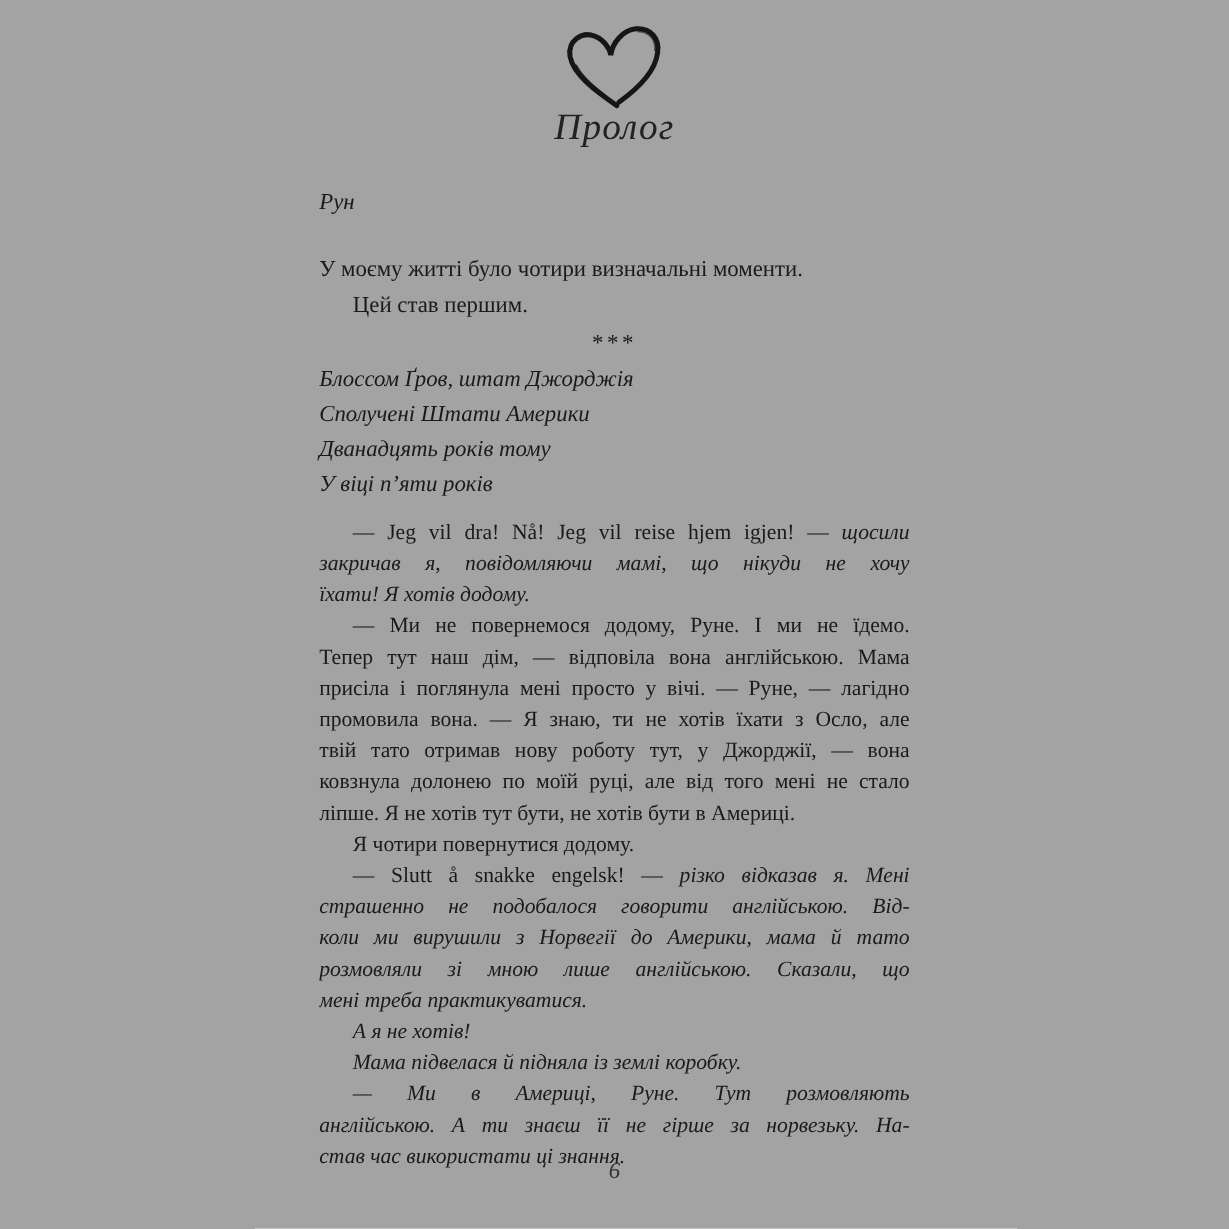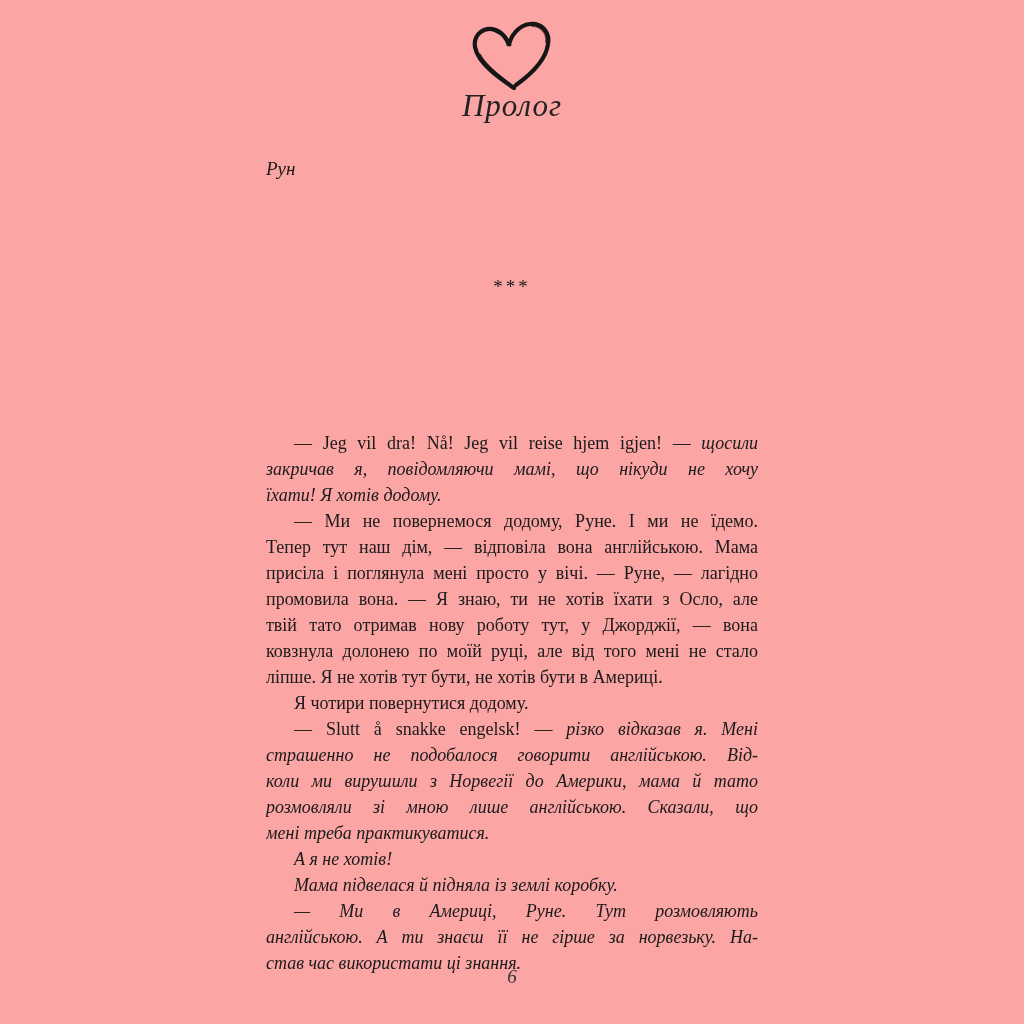--- a/index.html
+++ b/index.html
@@ -1,19 +1,19 @@
 <!DOCTYPE html>
 <html><head>
 <meta charset="utf-8">
 <style>
   html,body{margin:0;padding:0;background:#ffffff;}
   .page{
     position:relative;
     width:1024px;height:1024px;
-    background:#fca5a5;
+    background:#a3a3a3;
     color:#1a1a1a;
     font-family:"Liberation Serif", serif;
     overflow:hidden;
   }
   
   .header{position:absolute;top:20px;left:0;width:1024px;text-align:center;}
   .heart{display:block;margin:0 auto;}
   .chapter-title{
     margin-top:-4px;
     font-style:italic;
@@ -73,23 +73,33 @@
       <path d="M52 68 C 36 57, 16 43, 13 27 C 11 14, 23 6, 33 10 C 41 13, 46 20, 47 26 C 48 16, 57 5, 68 4 C 80 3, 88 12, 86 24 C 84 40, 68 55, 54 65" stroke="#161616" stroke-width="4.2" stroke-linecap="round" fill="none"></path>
       <path d="M50 66 C 40 58, 24 47, 18 35" stroke="#161616" stroke-width="2.4" stroke-linecap="round" fill="none" opacity="0.85"></path>
       <path d="M30 8 C 38 9, 44 15, 46 21" stroke="#161616" stroke-width="2" stroke-linecap="round" fill="none" opacity="0.6"></path>
       <path d="M70 6 C 79 6, 85 13, 84 22" stroke="#161616" stroke-width="2" stroke-linecap="round" fill="none" opacity="0.6"></path>
     </svg>
     <div class="chapter-title">Пролог</div>
   </div>
 
   <div class="dedication">Рун</div>
 
+  <div class="intro">
+      <div class="line last"><span class="rm">У моєму житті було чотири визначальні моменти.</span></div>
+      <div class="line last indent"><span class="rm">Цей став першим.</span></div>
+    </div>
 
   <div class="separator">***</div>
 
+  <div class="verse">
+      <div class="vline">Блоссом Ґров, штат Джорджія</div>
+      <div class="vline">Сполучені Штати Америки</div>
+      <div class="vline">Дванадцять років тому</div>
+      <div class="vline">У віці п’яти років</div>
+    </div>
 
   <div class="body-text">
       <div class="line indent"><span class="rm">— Jeg vil dra! Nå! Jeg vil reise hjem igjen! — </span><span class="it">щосили</span></div>
       <div class="line"><span class="it">закричав я, повідомляючи мамі, що нікуди не хочу</span></div>
       <div class="line last"><span class="it">їхати! Я хотів додому.</span></div>
       <div class="line indent"><span class="rm">— Ми не повернемося додому, Руне. І ми не їдемо.</span></div>
       <div class="line"><span class="rm">Тепер тут наш дім, — відповіла вона англійською. Мама</span></div>
       <div class="line"><span class="rm">присіла і поглянула мені просто у вічі. — Руне, — лагідно</span></div>
       <div class="line"><span class="rm">промовила вона. — Я знаю, ти не хотів їхати з Осло, але</span></div>
       <div class="line"><span class="rm">твій тато отримав нову роботу тут, у Джорджії, — вона</span></div>

